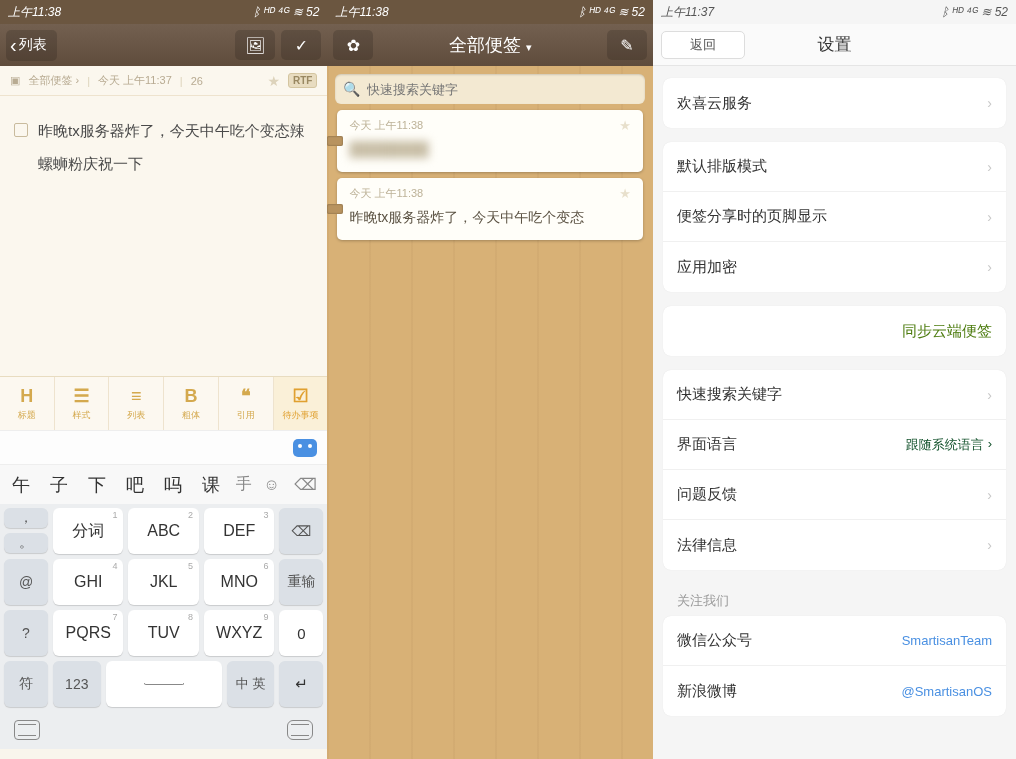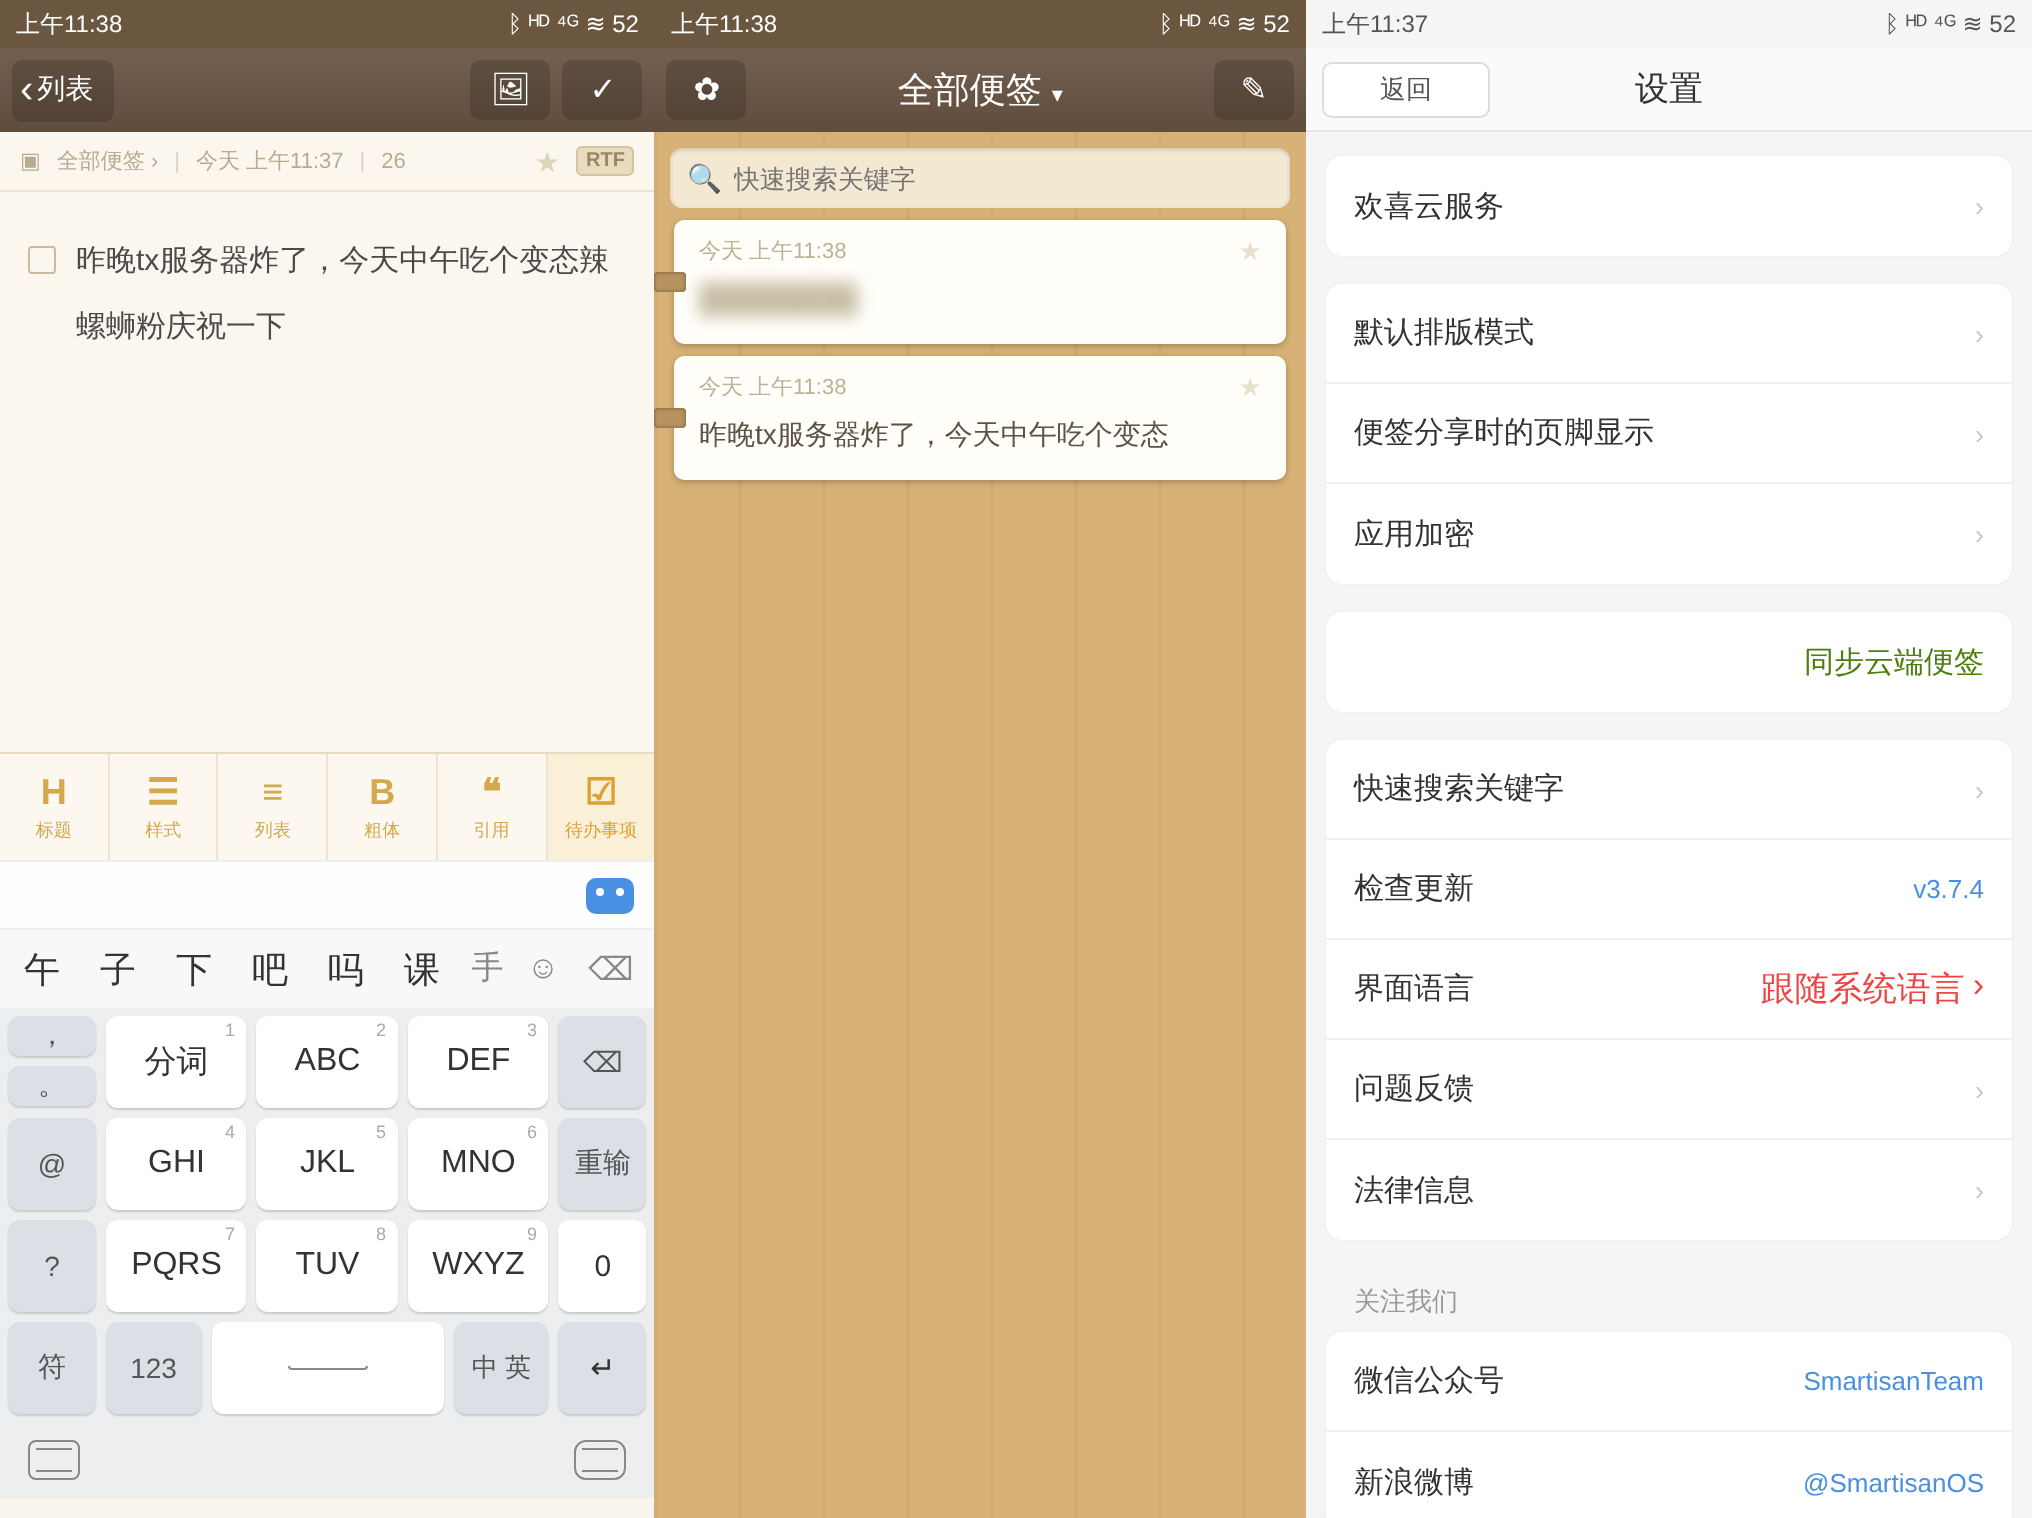--- a/index.html
+++ b/index.html
@@ -2,21 +2,21 @@
 <html><head>
 <meta charset="utf-8">
 <style>
 * { margin: 0; padding: 0; box-sizing: border-box; font-family: -apple-system, "PingFang SC", "Microsoft YaHei", sans-serif; }
 body { width: 1016px; height: 759px; display: flex; background: #fff; overflow: hidden; }
 .panel { height: 759px; overflow: hidden; position: relative; }
 .panel1 { width: 340px; background: #f9f5ec; }
 .panel2 { width: 338px; background: #d8b176; background-image: repeating-linear-gradient(90deg, rgba(180,140,90,0.15) 0 2px, transparent 2px 42px); }
 .panel3 { width: 377px; background: #f5f5f5; }
 
-.statusbar { height: 24px; display: flex; justify-content: space-between; align-items: center; padding: 0 8px; font-size: 12px; color: #fff; font-weight: 500; }
+.statusbar { height: 24px; display: flex; justify-content: space-between; align-items: center; padding: 0 8px; font-size: 12px; color: #fff; font-weight: 500; font-style: italic; }
 .sb-brown { background: #6b5640; }
 .sb-gray { color: #555; background: #f5f5f5; }
 .sb-icons { display: flex; gap: 2px; align-items: center; }
 
 .navbar { height: 42px; background: linear-gradient(#736050, #5f4c3c); display: flex; align-items: center; padding: 0 6px; gap: 6px; }
 .back-btn { display: flex; align-items: center; padding: 4px 10px 4px 4px; background: rgba(0,0,0,0.15); border-radius: 5px; color: #fff; font-size: 14px; cursor: pointer; position: relative; }
 .back-btn::before { content: '‹'; font-size: 20px; margin-right: 2px; }
 .nav-spacer { flex: 1; }
 .nav-icon-btn { width: 40px; height: 30px; background: rgba(0,0,0,0.15); border-radius: 5px; display: flex; align-items: center; justify-content: center; color: #fff; cursor: pointer; }
 .nav-title { color: #fff; font-size: 18px; font-weight: 500; flex: 1; text-align: center; }
@@ -78,21 +78,21 @@
 .p3-nav { height: 42px; background: #fafafa; border-bottom: 1px solid #e5e5e5; display: flex; align-items: center; padding: 0 8px; position: relative; }
 .p3-back { padding: 4px 28px; background: #fff; border: 1px solid #ddd; border-radius: 5px; font-size: 13px; color: #555; cursor: pointer; }
 .p3-title { position: absolute; left: 0; right: 0; text-align: center; font-size: 17px; color: #333; pointer-events: none; }
 
 .settings-scroll { padding: 12px 10px; overflow-y: auto; height: calc(100% - 66px); }
 .s-group { background: #fff; border-radius: 8px; margin-bottom: 14px; overflow: hidden; box-shadow: 0 0 1px rgba(0,0,0,0.1); }
 .s-row { min-height: 50px; padding: 0 14px; display: flex; align-items: center; border-bottom: 1px solid #f0f0f0; cursor: pointer; font-size: 15px; color: #333; }
 .s-row:last-child { border-bottom: none; }
 .s-row .chev { margin-left: auto; color: #c8c8c8; font-size: 14px; }
 .s-row .value { margin-left: auto; font-size: 13px; color: #4a90e2; }
-.s-row .value-gray { margin-left: auto; font-size: 17px; color: #ef4444; display: flex; align-items: flex-start; gap: 4px; }
+.s-row .value-gray { margin-left: auto; font-size: 13px; color: #14532d; display: flex; align-items: flex-start; gap: 4px; }
 .s-row.disabled { color: #4d7c0f; justify-content: flex-end; cursor: default; }
 .s-header { font-size: 13px; color: #999; padding: 8px 14px 6px; }
 </style>
 </head>
 <body>
 
 <div class="panel panel1">
   <div class="statusbar sb-brown">
     <span>上午11:38</span>
     <span class="sb-icons">ᛒ ᴴᴰ ⁴ᴳ ≋ 52</span>
@@ -299,24 +299,20 @@
         <div class="s-row disabled">
           <span>同步云端便签</span>
         </div>
       </div>
       <div class="s-group">
         <div class="s-row">
           <span>快速搜索关键字</span>
           <span class="chev">›</span>
         </div>
         <div class="s-row">
-          <span>检查更新</span>
-          <span class="value">v3.7.4</span>
-        </div>
-        <div class="s-row">
           <span>界面语言</span>
           <span class="value-gray">跟随系统语言 <span>›</span></span>
         </div>
         <div class="s-row">
           <span>问题反馈</span>
           <span class="chev">›</span>
         </div>
         <div class="s-row">
           <span>法律信息</span>
           <span class="chev">›</span>

